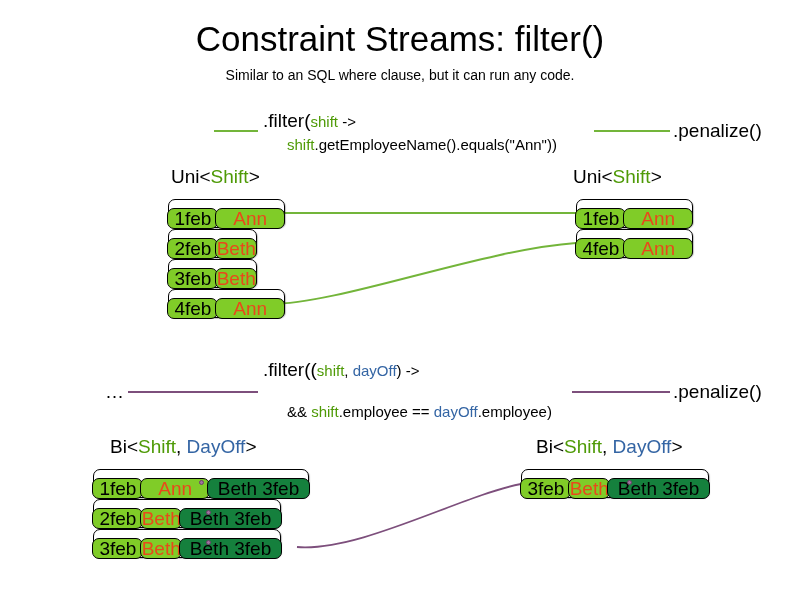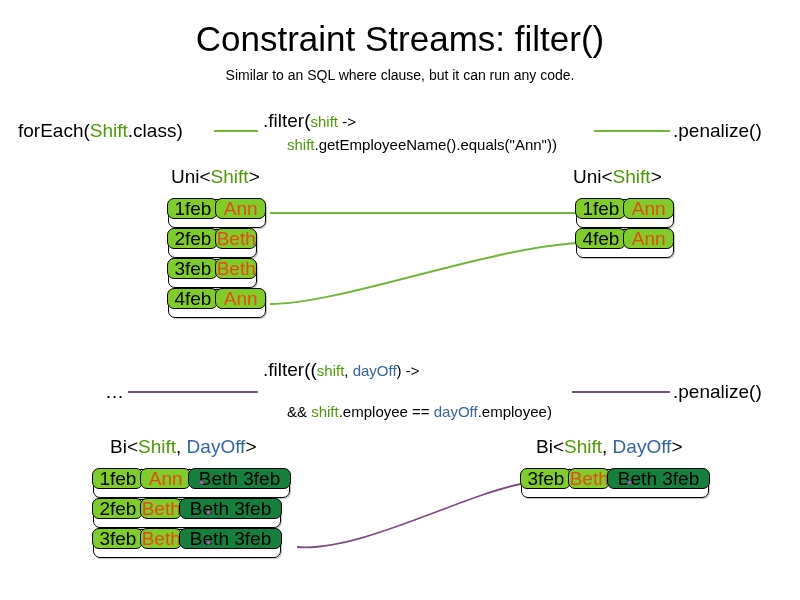--- a/index.html
+++ b/index.html
@@ -114,21 +114,21 @@
   }
   #caption-uni-left   { left: 171px; top: 166px; }
   #caption-uni-right  { left: 573px; top: 166px; }
   #caption-bi-left    { left: 110px; top: 436px; }
   #caption-bi-right   { left: 536px; top: 436px; }
 
   
   .tuple {
     position: absolute;
     display: flex;
-    align-items: flex-start;
+    align-items: flex-end;
     border: 1.6px solid #000000;
     border-radius: 7px;
     box-sizing: border-box;
     height: 29px;
     overflow: visible;
     box-shadow: 1px 1px 1px rgba(0,0,0,0.25);
   }
   .cell {
     display: flex;
     align-items: center;
@@ -163,21 +163,21 @@
 
   .tuple-row-0 { top: 0px; }
   .tuple-row-1 { top: 30px; }
   .tuple-row-2 { top: 60px; }
   .tuple-row-3 { top: 90px; }
 
   .tuple { left: 0; }
 
   
   .w-date { width: 51px; }
-  .w-name-ann  { width: 51px; }
+  .w-name-ann  { width: 70px; }
   .w-name-beth { width: 42px; }
   .w-dayoff { width: 103px; }
 
   
   #connectors {
     position: absolute;
     left: 0;
     top: 0;
     width: 800px;
     height: 600px;
@@ -209,21 +209,20 @@
 
     <path d="M 270 213 L 576 213" fill="none" stroke="#73b53a" stroke-width="2"></path>
     <path d="M 270 304 C 340 304, 480 250, 576 243" fill="none" stroke="#73b53a" stroke-width="2"></path>
 
     <line x1="128" y1="392" x2="258" y2="392" stroke="#7d4f7c" stroke-width="2"></line>
     <line x1="572" y1="392" x2="670" y2="392" stroke="#7d4f7c" stroke-width="2"></line>
 
     <path d="M 297 547 C 360 552, 460 496, 521 484" fill="none" stroke="#7d4f7c" stroke-width="1.8"></path>
   </svg>
 
-  <div class="codetext" id="foreach-label"><span>forEach(</span><span class="tok-shift">Shift</span><span>.class)</span></div>
 
   <div class="codetext" id="filter1-line1"><span>.filter(</span><span class="tok-shift" style="font-size:15px">shift</span><span style="font-size:15px"> -&gt;</span></div>
 
   <div class="codetext" id="filter1-line2"><span class="tok-shift">shift</span><span>.getEmployeeName().equals("Ann"))</span></div>
 
   <div class="codetext" id="penalize1-label">.penalize()</div>
 
   <div class="stream-caption" id="caption-uni-left"><span>Uni&lt;</span><span class="tok-shift">Shift</span><span>&gt;</span></div>
 
   <div class="stream-caption" id="caption-uni-right"><span>Uni&lt;</span><span class="tok-shift">Shift</span><span>&gt;</span></div>

